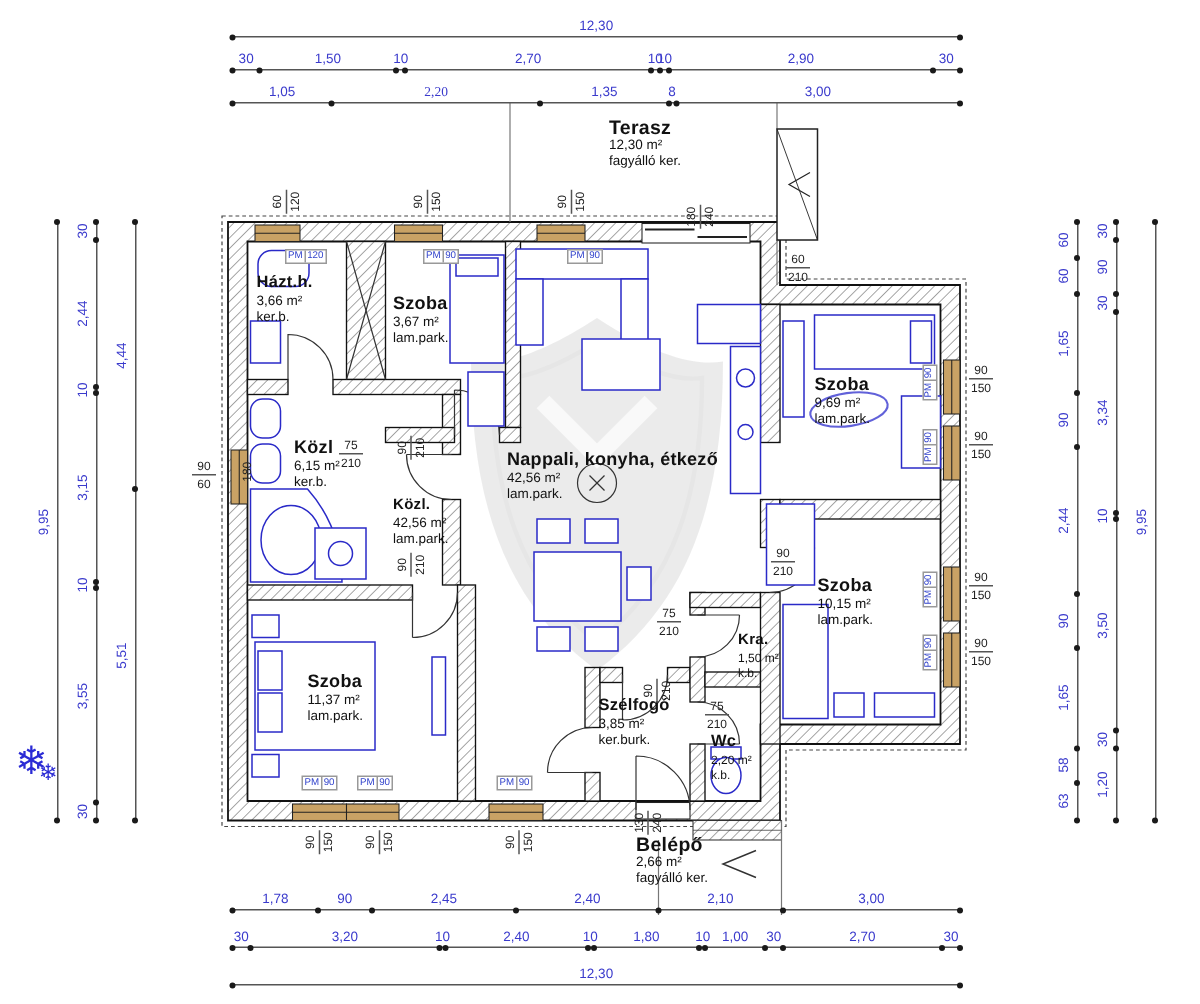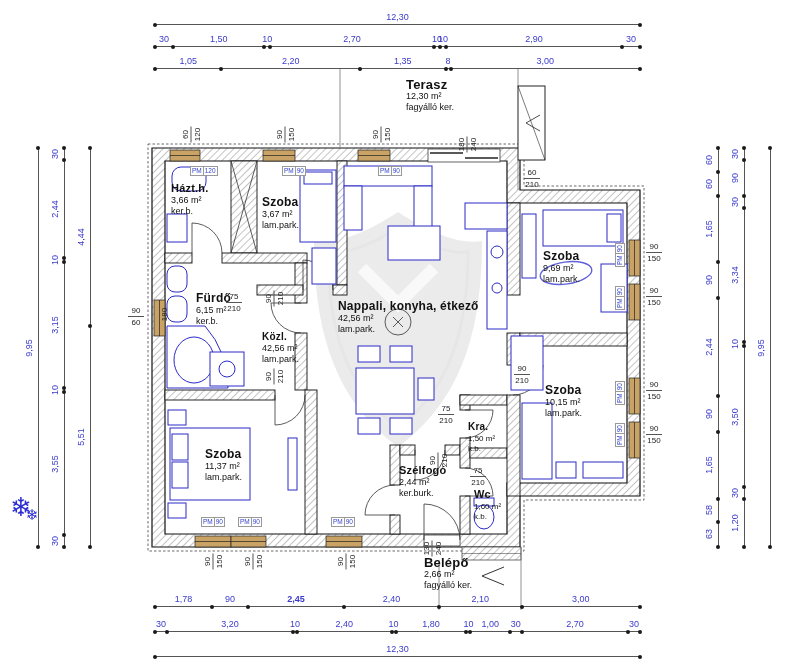--- a/index.html
+++ b/index.html
@@ -298,41 +298,41 @@
         <span>2,90</span>
       </div>
       <div class="seg" style="flex-grow: 0.3;">
         <span>30</span>
       </div>
     </div>
   <div class="dim-h" style="left:155px;top:56px;width:485px">
       <div class="seg" style="flex-grow: 1.05;">
         <span>1,05</span>
       </div>
-      <div class="seg" style="flex-grow: 2.2;">
+      <div class="seg" style="flex-grow: 2.2; font-family: Liberation Serif, serif;">
         <span>2,20</span>
       </div>
       <div class="seg" style="flex-grow: 1.35;">
         <span>1,35</span>
       </div>
       <div class="seg" style="flex-grow: 0.08;">
         <span>8</span>
       </div>
       <div class="seg" style="flex-grow: 3;">
         <span>3,00</span>
       </div>
     </div>
   <div class="dim-h" style="left:155px;top:594px;width:485px">
       <div class="seg" style="flex-grow: 1.45;">
         <span>1,78</span>
       </div>
       <div class="seg" style="flex-grow: 0.9;">
         <span>90</span>
       </div>
-      <div class="seg" style="flex-grow: 2.45; font-weight: bold;">
+      <div class="seg" style="flex-grow: 2.45;">
         <span>2,45</span>
       </div>
       <div class="seg" style="flex-grow: 2.4;">
         <span>2,40</span>
       </div>
       <div class="seg" style="flex-grow: 2.1;">
         <span>2,10</span>
       </div>
       <div class="seg" style="flex-grow: 3;">
         <span>3,00</span>
@@ -500,47 +500,47 @@
     <div class="rn">Szoba</div>
     <div class="ra">9,69 m²</div>
     <div class="rf">lam.park.</div>
   </div>
   <div class="room" style="left:545px;top:384px">
     <div class="rn">Szoba</div>
     <div class="ra">10,15 m²</div>
     <div class="rf">lam.park.</div>
   </div>
   <div class="room" style="left:196px;top:292px">
-    <div class="rn">Fürdő</div>
+    <div class="rn">Közl</div>
     <div class="ra">6,15 m²</div>
     <div class="rf">ker.b.</div>
   </div>
   <div class="room" style="left:262px;top:330px">
     <div class="rn" style="font-size:10px">Közl.</div>
     <div class="ra">42,56 m²</div>
     <div class="rf">lam.park.</div>
   </div>
   <div class="room" style="left:205px;top:448px">
     <div class="rn">Szoba</div>
     <div class="ra">11,37 m²</div>
     <div class="rf">lam.park.</div>
   </div>
   <div class="room" style="left:399px;top:464px">
     <div class="rn" style="font-size:11px">Szélfogó</div>
-    <div class="ra">2,44 m²</div>
+    <div class="ra">3,85 m²</div>
     <div class="rf">ker.burk.</div>
   </div>
-  <div class="room" style="left:468px;top:420px">
+  <div class="room" style="left:492px;top:420px">
     <div class="rn" style="font-size:10px">Kra.</div>
     <div class="ra" style="font-size:8px">1,50 m²</div>
     <div class="rf" style="font-size:8px">k.b.</div>
   </div>
   <div class="room" style="left:474px;top:488px">
     <div class="rn" style="font-size:11px">Wc</div>
-    <div class="ra" style="font-size:8px">1,60 m²</div>
+    <div class="ra" style="font-size:8px">2,20 m²</div>
     <div class="rf" style="font-size:8px">k.b.</div>
   </div>
   <div class="room" style="left:424px;top:556px">
     <div class="rn" style="font-size:13px">Belépő</div>
     <div class="ra">2,66 m²</div>
     <div class="rf">fagyálló ker.</div>
   </div>
 
   <div class="annot rot" style="left:183px;top:124px">
       <span>60</span>

